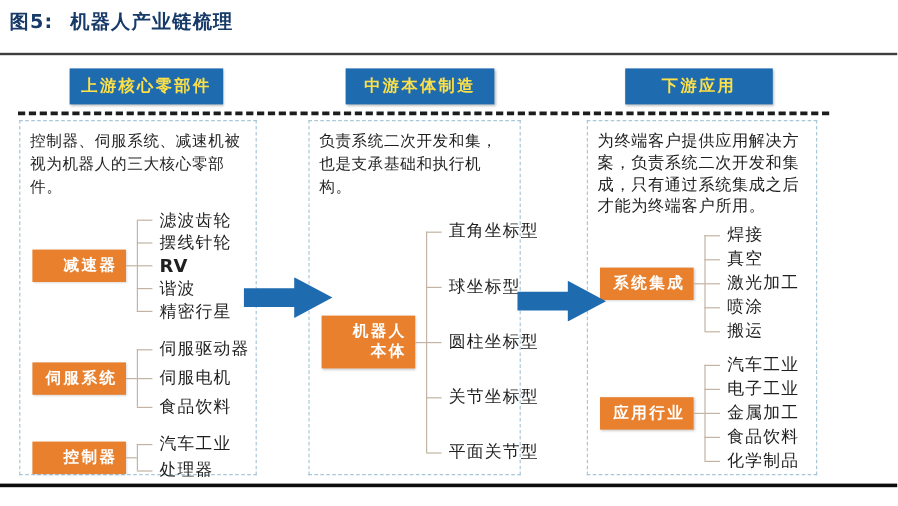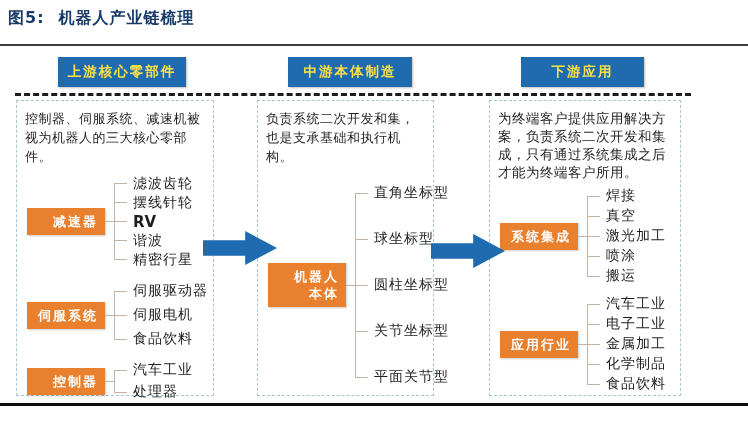--- a/index.html
+++ b/index.html
@@ -146,22 +146,22 @@
       </ul>
     </div>
 
     <div class="group g-industry">
       <div class="glabel">应用行业</div>
       <div class="stub"></div>
       <ul class="items items-r">
         <li class="item">汽车工业</li>
         <li class="item">电子工业</li>
         <li class="item">金属加工</li>
+        <li class="item">食品饮料</li>
         <li class="item">化学制品</li>
-        <li class="item">食品饮料</li>
       </ul>
     </div>
   </div>
 
   <div class="arrow arrow1"></div>
   <div class="arrow arrow2"></div>
 
   <div class="rule-bottom"></div>
 </div>
 

